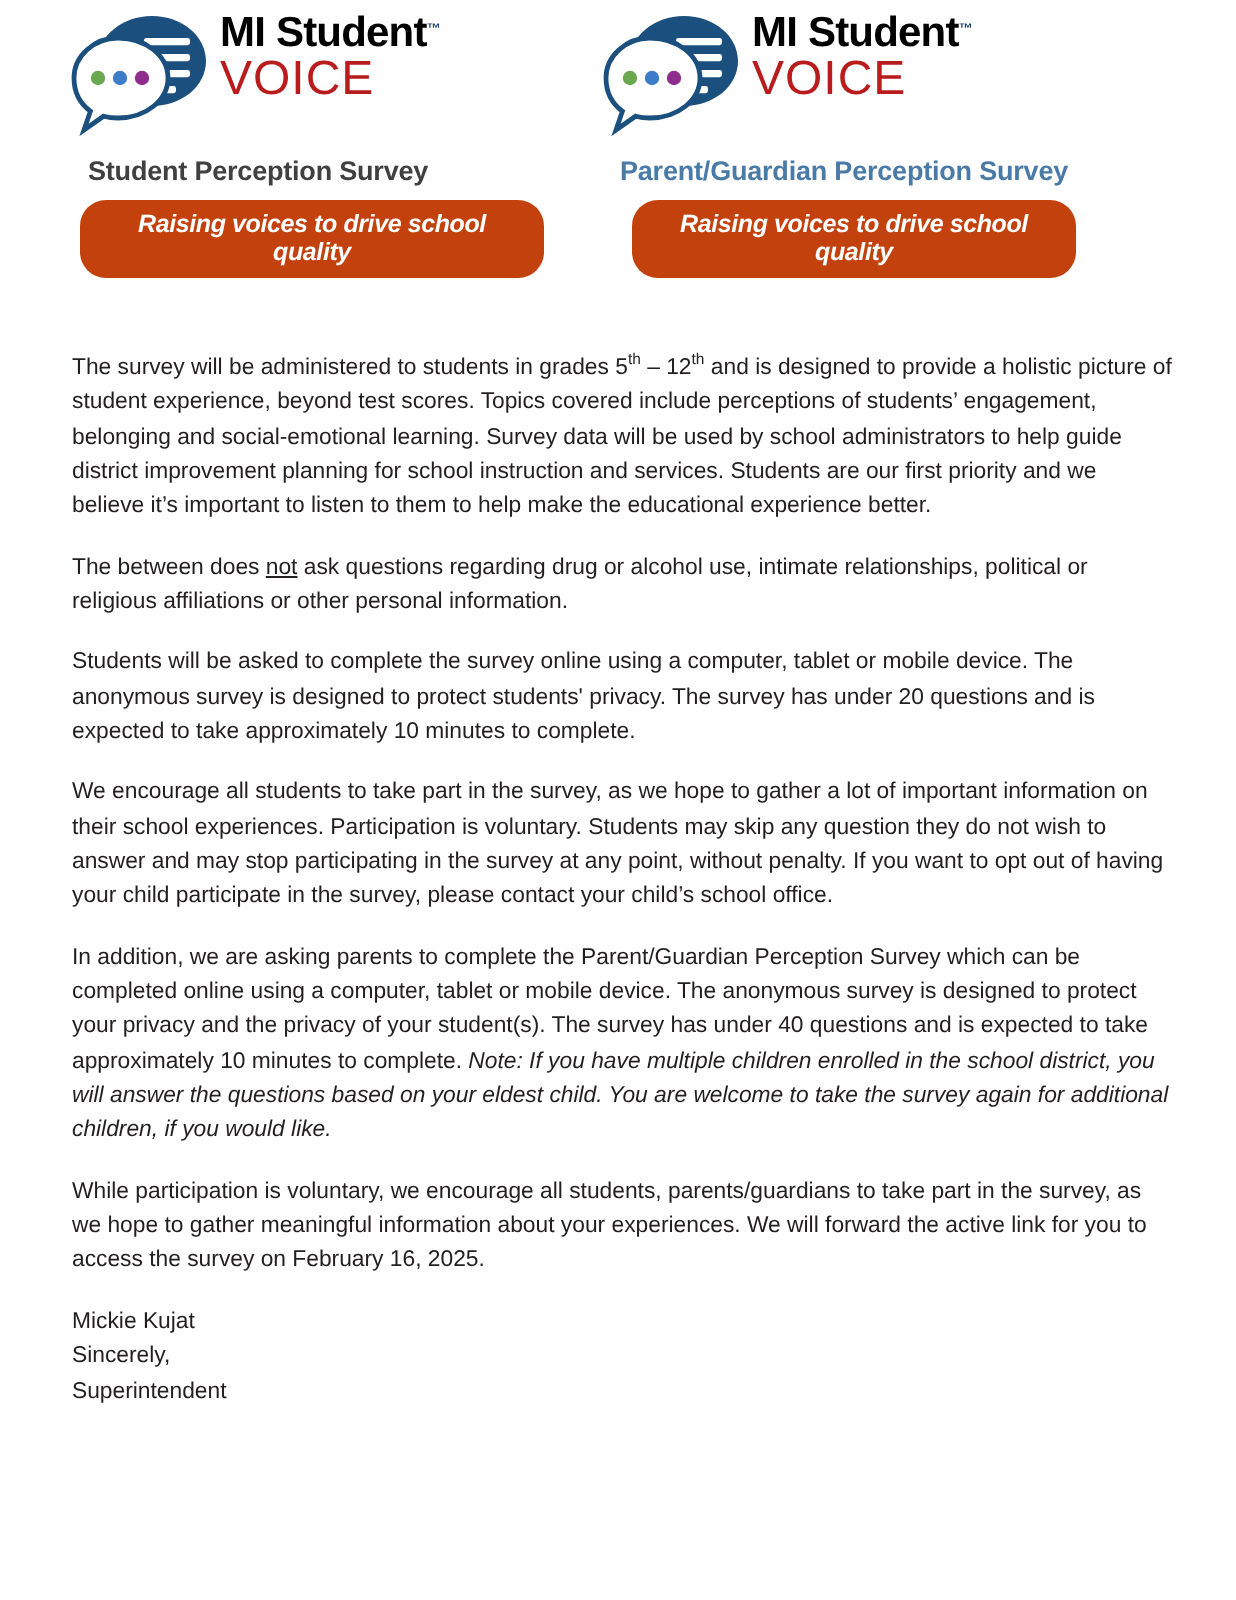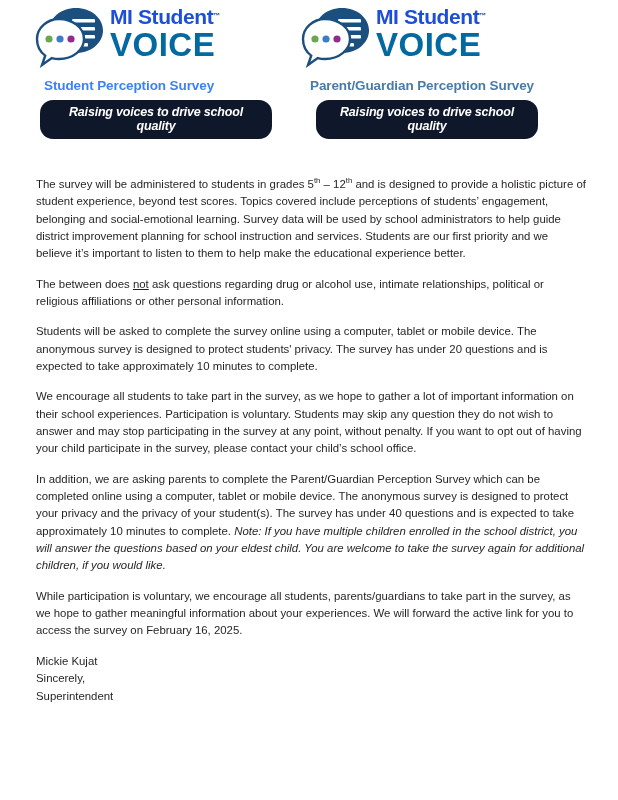--- a/index.html
+++ b/index.html
@@ -45,55 +45,55 @@
   }
 
   .wordmark {
     margin-left: 4px;
     padding-top: 6px;
     line-height: 1;
   }
   .wordmark .mi-student {
     font-size: 21px;
     font-weight: bold;
-    color: #1d4ed8;
+    color: #000000;
     letter-spacing: -0.4px;
     position: relative;
     display: inline-block;
   }
   .wordmark .tm {
     font-size: 7px;
     vertical-align: super;
     font-weight: bold;
     color: #1b3f73;
     letter-spacing: 0;
   }
   .wordmark .voice {
-    font-size: 33px;
-    font-weight: bold;
-    color: #0369a1;
+    font-size: 24px;
+    font-weight: normal;
+    color: #b91c1c;
     letter-spacing: 0.5px;
     display: block;
     margin-top: 1px;
   }
 
   .logo-subtitle {
     font-size: 13.5px;
     font-weight: bold;
     margin-top: 6px;
     margin-left: 10px;
     letter-spacing: -0.1px;
   }
-  .logo-block.student .logo-subtitle { color: #3b82f6; }
+  .logo-block.student .logo-subtitle { color: #404040; }
   .logo-block.parent  .logo-subtitle { color: #4a7ba7; }
 
   .tagline-pill {
     margin-top: 7px;
     margin-left: 6px;
-    background: #0f172a;
+    background: #c2410c;
     color: #ffffff;
     border-radius: 13px;
     font-style: italic;
     font-weight: bold;
     font-size: 12.5px;
     text-align: center;
     padding: 5px 12px 6px 12px;
     display: inline-block;
     letter-spacing: -0.2px;
   }

